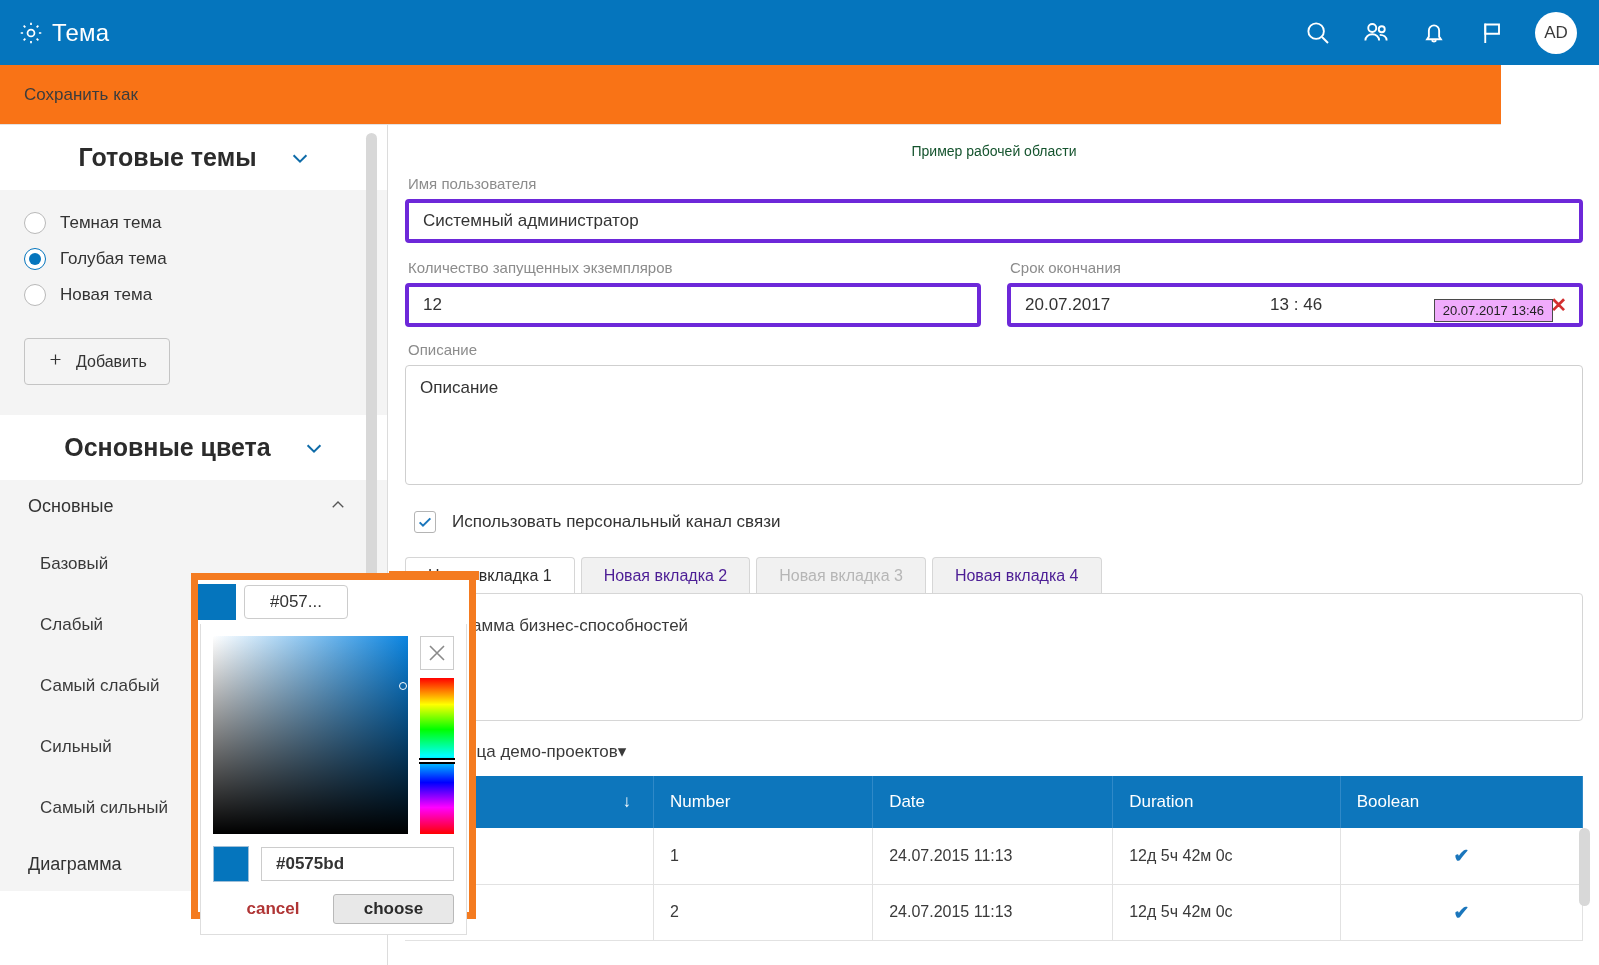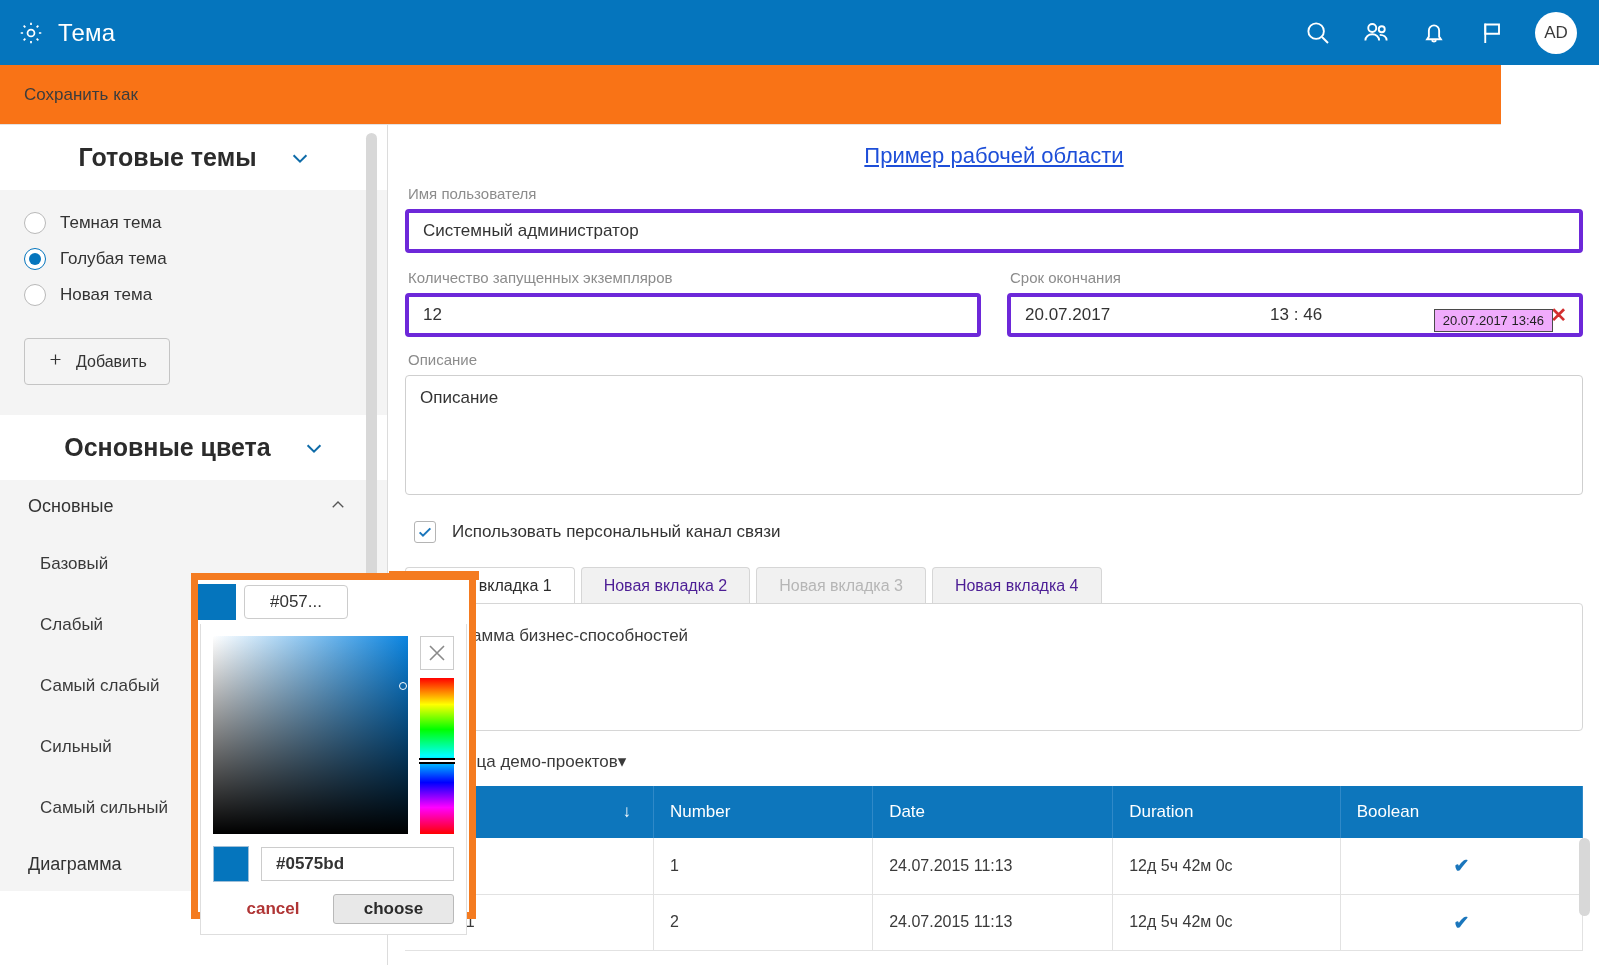--- a/index.html
+++ b/index.html
@@ -9,21 +9,21 @@
     background: #ffffff;
     overflow: hidden;
   }
   .app { position: relative; width: 1599px; height: 965px; }
 
   
   .topbar {
     position: absolute; left: 0; top: 0; width: 1599px; height: 65px;
     background: #0575bd; display: flex; align-items: center;
   }
-  .topbar-left { display: flex; align-items: center; padding-left: 18px; gap: 14px; }
+  .topbar-left { display: flex; align-items: center; padding-left: 18px; gap: 8px; }
   .gear-icon { width: 26px; height: 26px; display:block; }
   .app-title { color: #ffffff; font-size: 24px; letter-spacing: .2px; }
   .topbar-right {
     margin-left: auto; display: flex; align-items: center;
     gap: 28px; padding-right: 22px;
   }
   .tb-icon { width: 30px; height: 30px; display: block; cursor: pointer; }
   .avatar {
     width: 42px; height: 42px; border-radius: 50%;
     background: #ffffff; color: #3b3b3b;
@@ -96,23 +96,22 @@
     width: 11px; height: 455px; border-radius: 6px; background: #d8d8d8;
     cursor: pointer;
   }
 
   
   .main {
     position: absolute; left: 389px; top: 125px;
     width: 1210px; height: 840px; background: #ffffff; overflow: hidden;
   }
   .area-title {
-    text-align: center; font-size: 22px; color: #1d4ed8;
+    text-align: center; font-size: 14px; color: #14532d;
     padding: 18px 0 10px 0;
-    text-decoration: underline;
   }
   .form { padding: 0 16px; }
   .field-label { font-size: 15px; color: #8c8c8c; margin: 6px 0 7px 3px; }
   .input {
     width: 100%; height: 44px; border: 4px solid #6d28d9; border-radius: 4px;
     background: #ffffff; font-size: 17px; color: #333333;
     padding: 0 14px; display: flex; align-items: center;
   }
   .row2 { display: flex; gap: 26px; margin-top: 10px; }
   .col { flex: 1; min-width: 0; }

